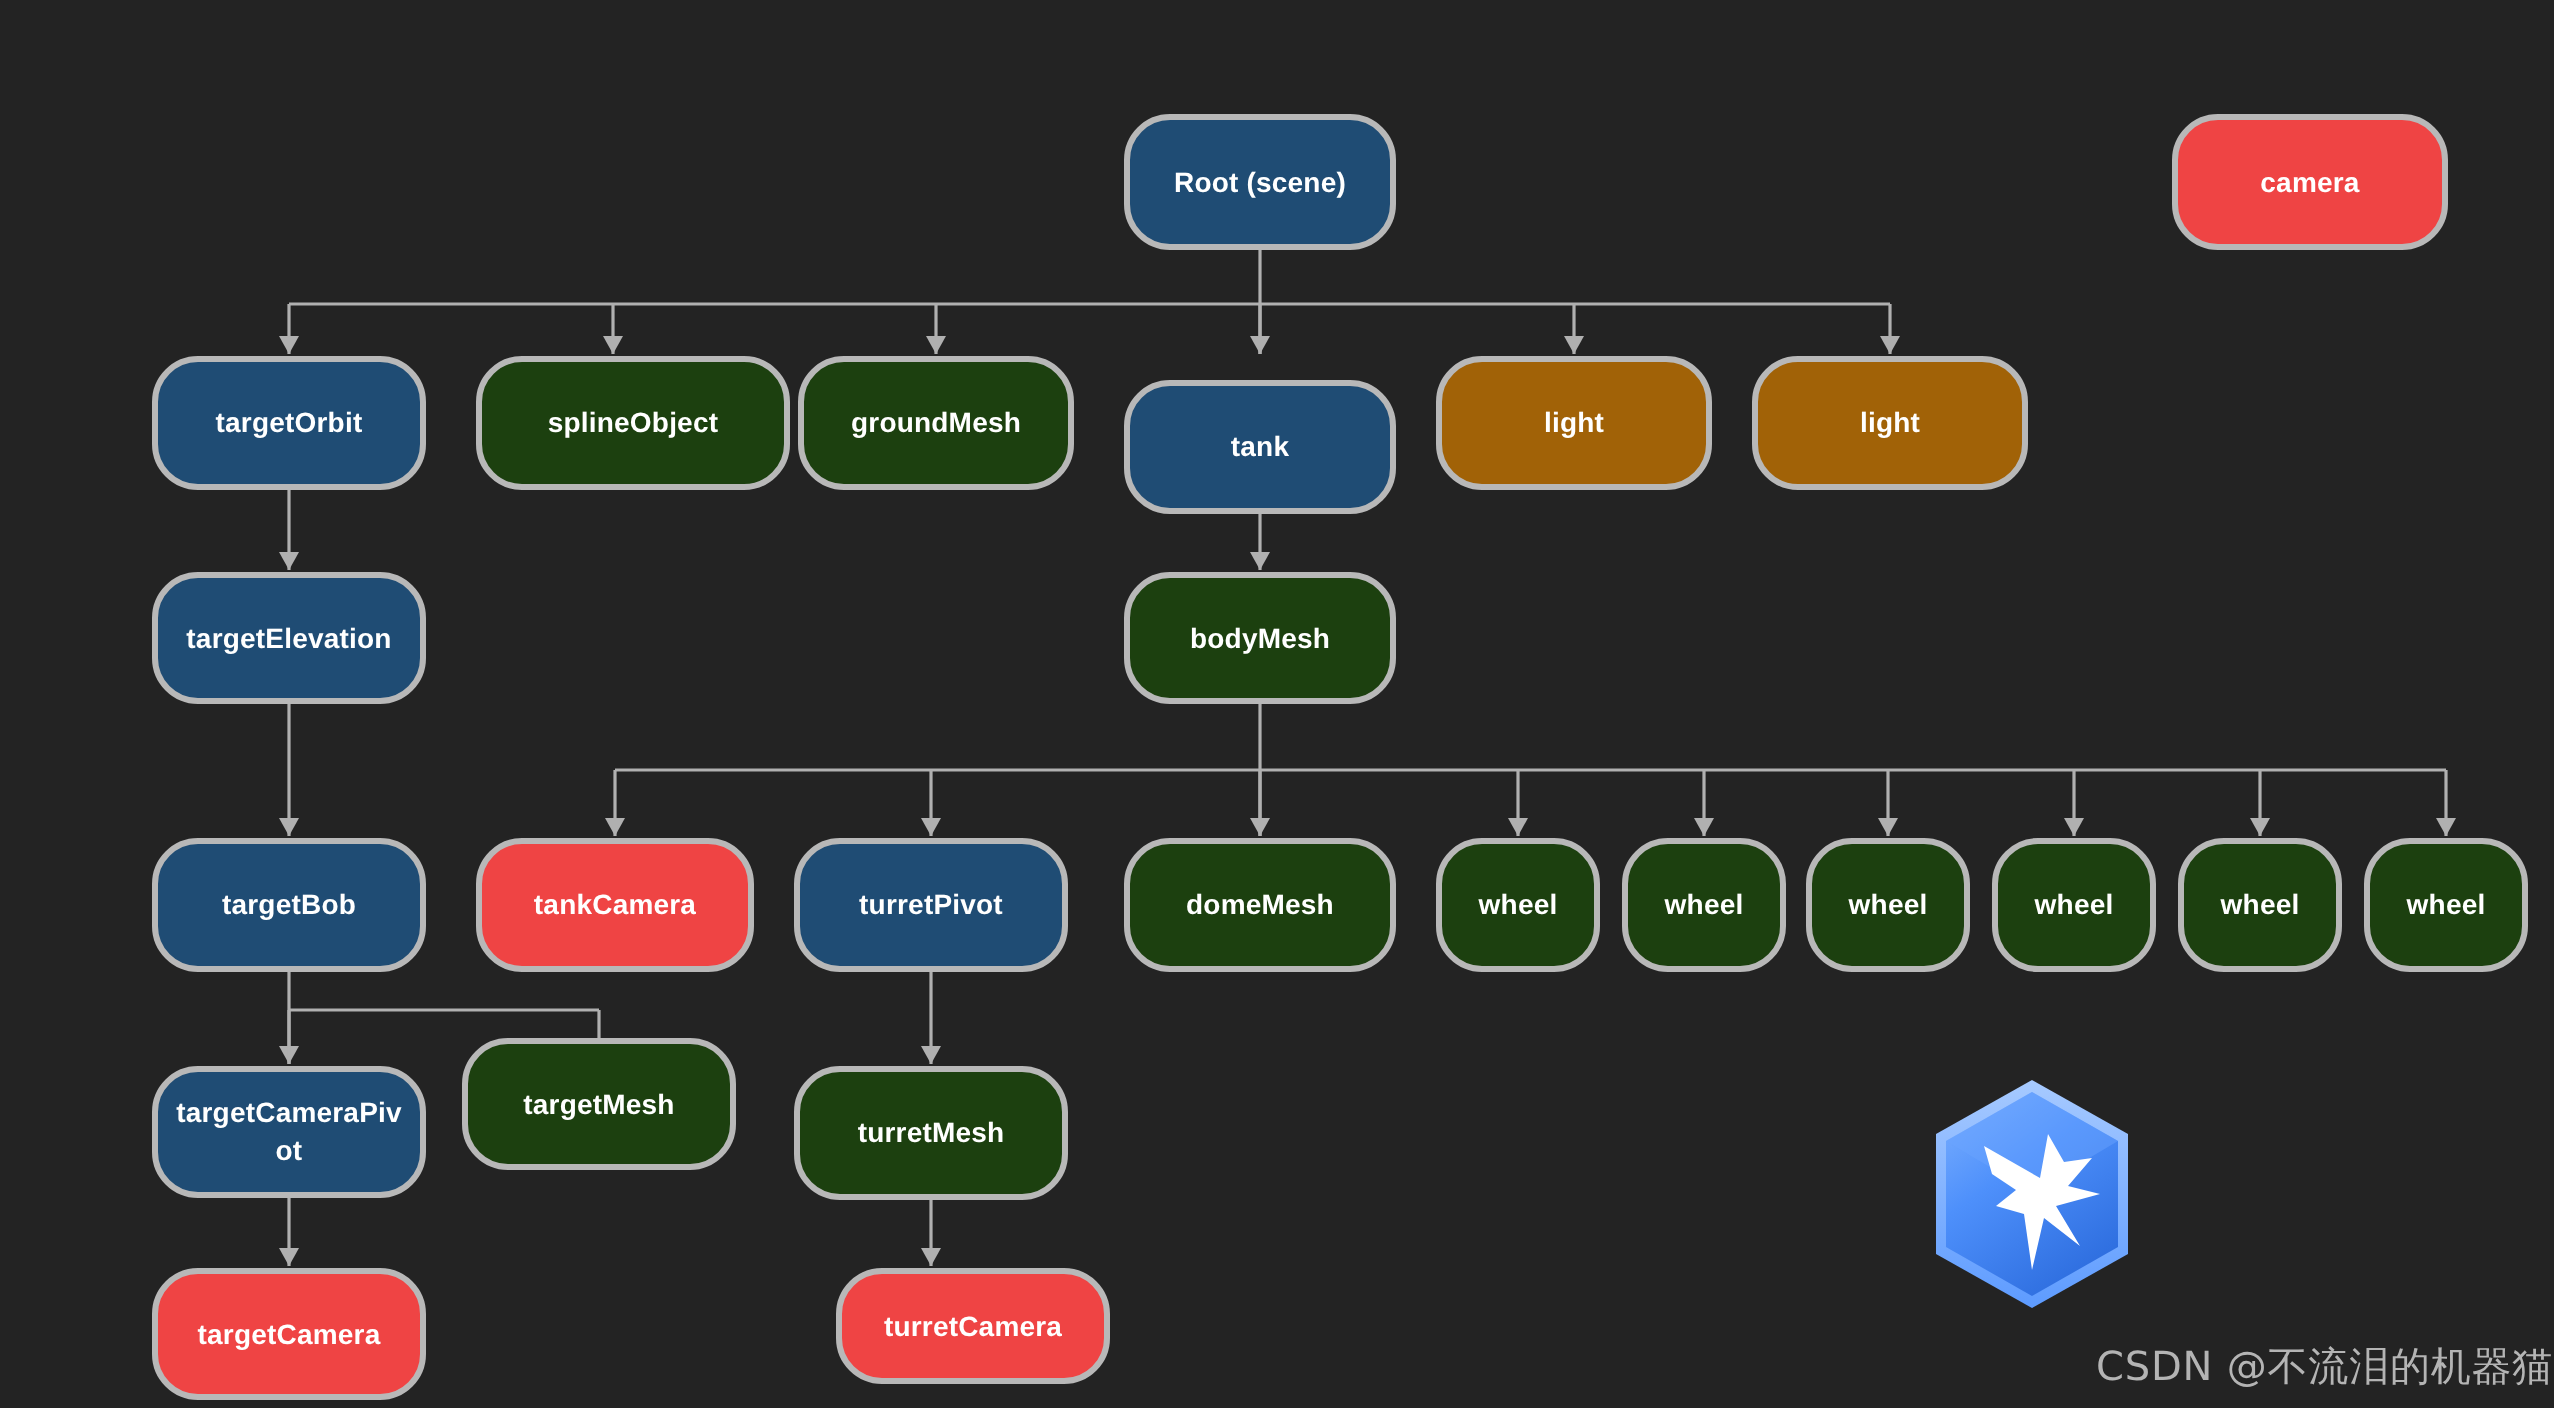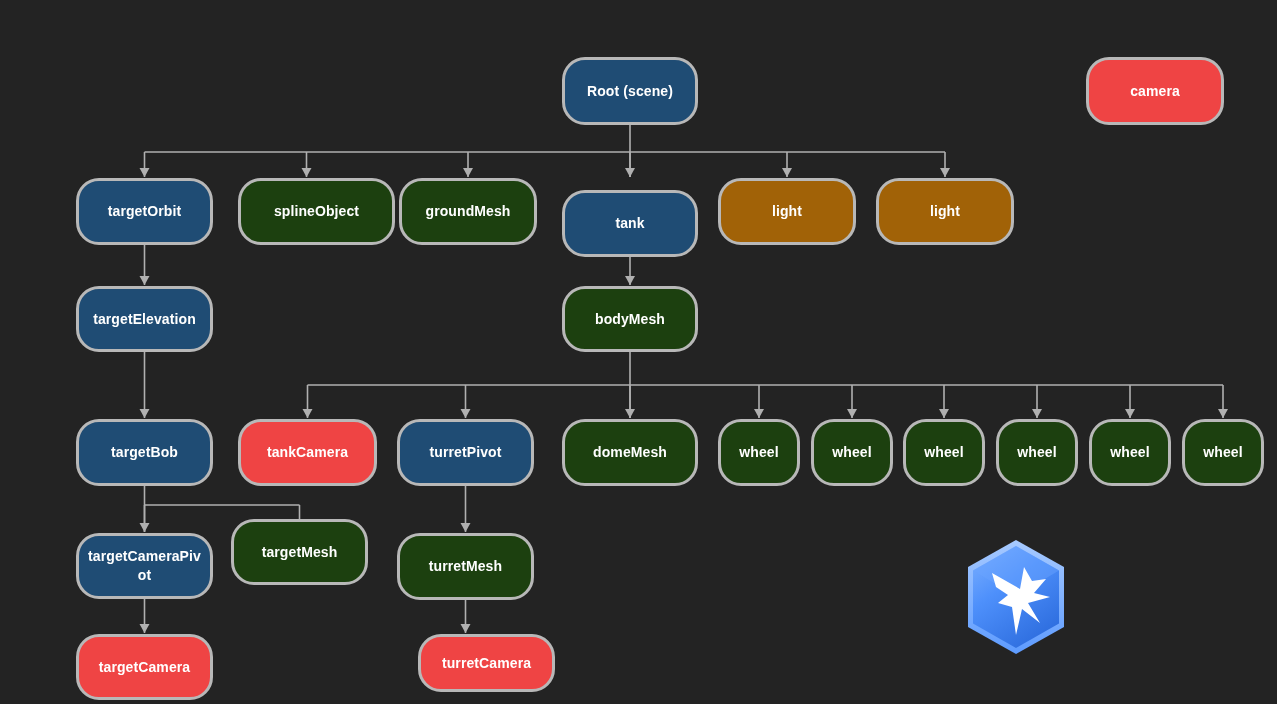--- a/index.html
+++ b/index.html
@@ -219,13 +219,14 @@
         <stop offset="0%" stop-color="#a7caff"></stop>
         <stop offset="100%" stop-color="#5d9bff"></stop>
       </linearGradient>
     </defs>
     <polygon points="54,3 102,30 102,90 54,117 6,90 6,30" fill="url(#hexEdge)"></polygon>
     <polygon points="54,9 97,33.5 97,86.5 54,111 11,86.5 11,33.5" fill="url(#hexGrad)"></polygon>
     <polygon points="54,9 97,33.5 54,59 11,33.5" fill="#6ba4ff" opacity="0.45"></polygon>
     <path d="M30,36 L58,52 L62,30 L70,44 L84,42 L72,56 L88,60 L66,66 L78,86 L60,72 L54,98 L50,70 L36,66 L46,58 L34,50 Z" fill="#ffffff"></path>
   </svg>
 
+  <div id="watermark">CSDN @不流泪的机器猫</div>
 </div>
 
 </body></html>

